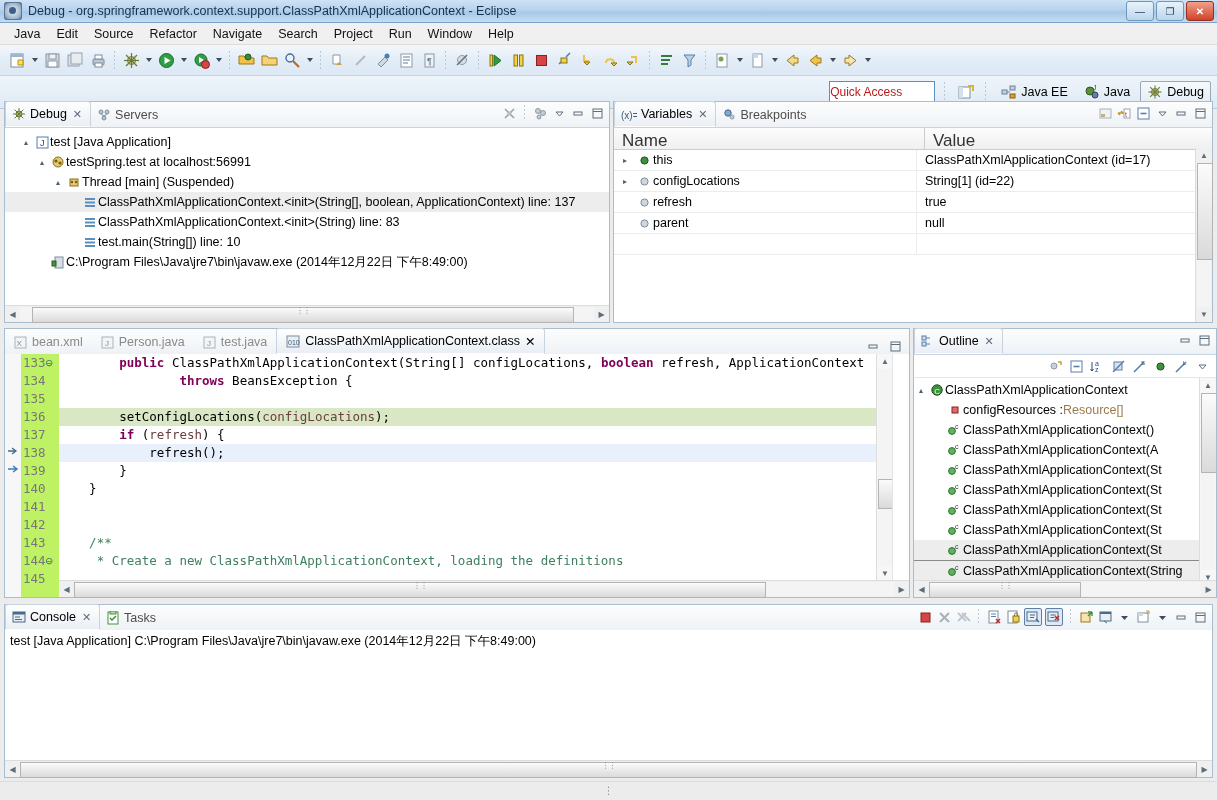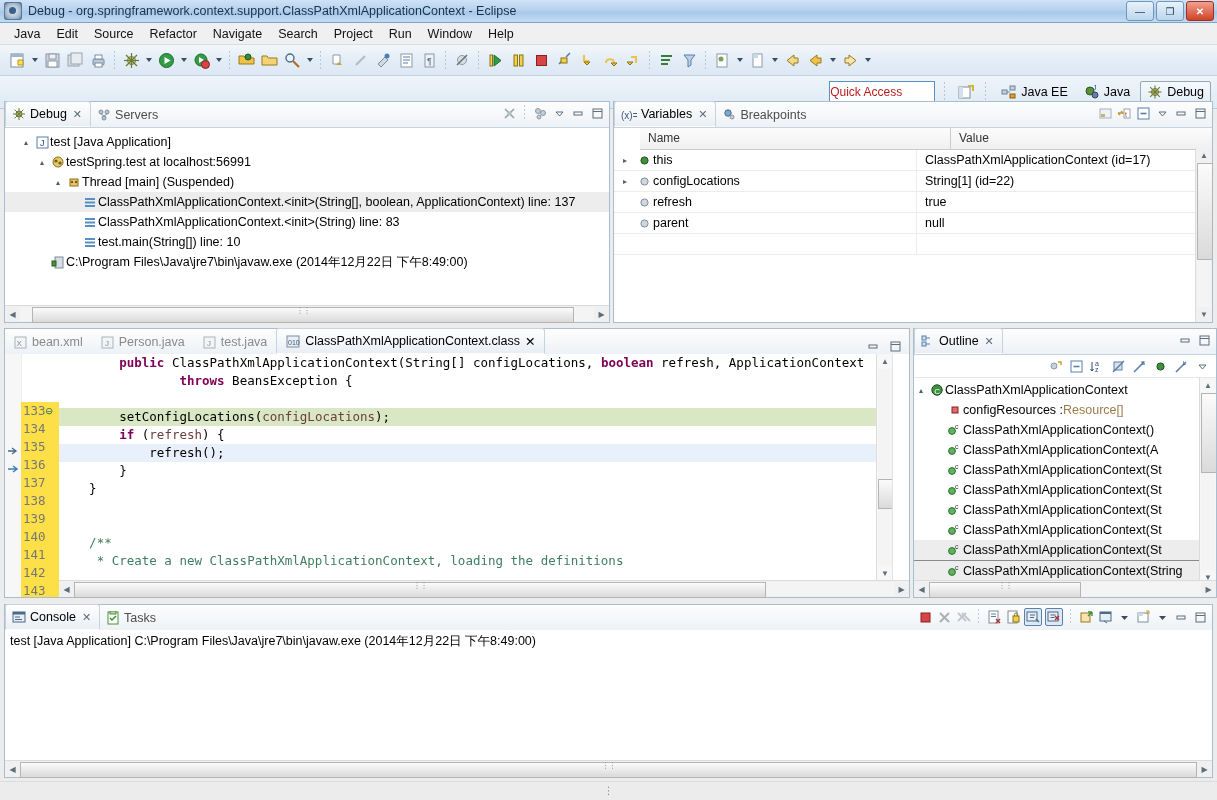--- a/index.html
+++ b/index.html
@@ -117,39 +117,39 @@
   
   .tree { font-size: 12.5px; padding: 4px 0 0 0; }
   .trow { height: 20px; display: flex; align-items: center; white-space: nowrap; }
   .trow.sel { background: #ededed; }
   .twist { width: 14px; text-align:center; color:#4a6174; font-size:8px; }
   .ticon { width: 17px; display: flex; align-items:center; justify-content:center; }
 
   
   .tbl-head {
     height: 21px; display: flex; background: linear-gradient(to bottom,#fcfcfc,#f0f0f0);
-    border-bottom: 1px solid #ccc; font-size: 12px; color: #333; margin-left: 26px;
+    border-bottom: 1px solid #ccc; font-size: 17px; color: #333;
   }
   .tbl-head div { padding: 3px 0 0 8px; }
   .vrow { height: 20px; display:flex; font-size:12.5px; border-bottom:1px solid #ececec; }
   .vrow .c1 { width: 302px; display:flex; align-items:center; box-sizing:border-box; }
   .vrow .c2 { flex:1; display:flex; align-items:center; padding-left:8px;
               border-left: 1px solid #ececec; }
 
   
   .etabs { height: 25px; display:flex; align-items:flex-end;
            background: linear-gradient(to bottom,#fdfdfd,#eef2f6); border-bottom:1px solid #c7d4e0; }
   .etab { height:24px; display:flex; align-items:center; gap:5px; padding:0 9px; font-size:12.5px; color:#8a8a8a; }
   .etab.sel { color:#000; background: linear-gradient(to bottom,#ffffff,#e9eef5);
               border-top:1px solid #c7d4e0; border-left:1px solid #c7d4e0; border-right:1px solid #c7d4e0;
               border-bottom:1px solid #fff; border-top-left-radius:3px; border-top-right-radius:3px; }
 
   .codewrap { position:absolute; left:0; right:0; top:25px; bottom:0; background:#fff; }
   .gutter-marks { position:absolute; left:0; top:0; width:16px; bottom:0; background:#f7f7f7; border-right:1px solid #ececec; }
-  .gutter-nums { position:absolute; left:16px; top:0; width:38px; bottom:0; background:#fde047;margin-top:48px; }
+  .gutter-nums { position:absolute; left:16px; top:0; width:38px; bottom:0; background:#bef264; }
   .code-area { position:absolute; left:54px; top:0; right:0; bottom:0; overflow:hidden; }
   .cl { height:18px; line-height:18px; font-family:"DejaVu Sans Mono", monospace; font-size:12.5px; white-space:pre; }
   .ln { height:18px; line-height:18px; font-family:"DejaVu Sans Mono", monospace; font-size:12.5px;
         color:#777; text-align:left; padding-left:2px; white-space:pre; }
   .hl-exec { background:#d9e7c4; }
   .hl-sel  { background:#e8f0fb; }
   .kw { color:#7f0055; font-weight:bold; }
   .pl { color:#000; }
   .cm { color:#3f7f5f; }
   .lv { color:#6a3e3e; }

